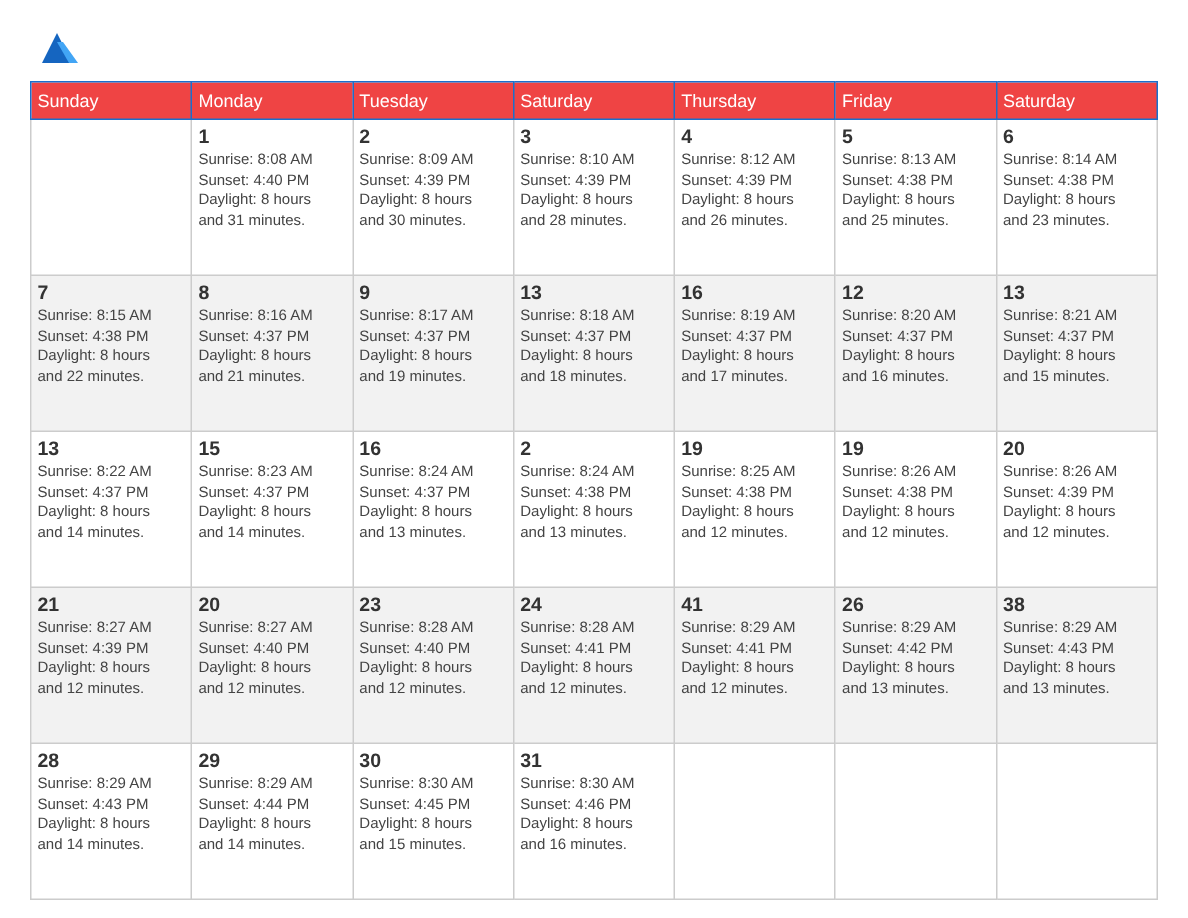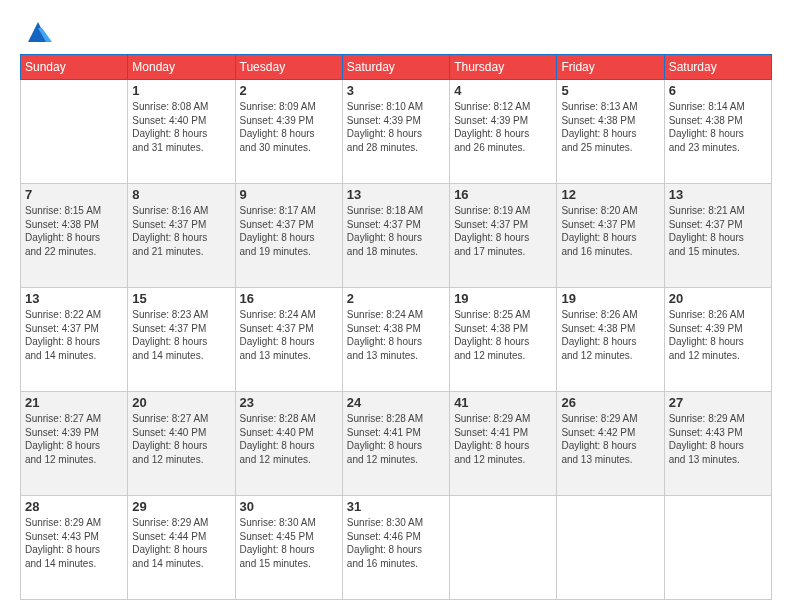--- a/index.html
+++ b/index.html
@@ -247,21 +247,21 @@
           </td>
           <td>
             <span class="day-num">41</span>
             <div class="cell-info">Sunrise: 8:29 AM<br>Sunset: 4:41 PM<br>Daylight: 8 hours<br>and 12 minutes.</div>
           </td>
           <td>
             <span class="day-num">26</span>
             <div class="cell-info">Sunrise: 8:29 AM<br>Sunset: 4:42 PM<br>Daylight: 8 hours<br>and 13 minutes.</div>
           </td>
           <td>
-            <span class="day-num">27</span>
+            <span class="day-num">38</span>
             <div class="cell-info">Sunrise: 8:29 AM<br>Sunset: 4:43 PM<br>Daylight: 8 hours<br>and 13 minutes.</div>
           </td>
         </tr>
         <tr class="row-white">
           <td>
             <span class="day-num">28</span>
             <div class="cell-info">Sunrise: 8:29 AM<br>Sunset: 4:43 PM<br>Daylight: 8 hours<br>and 14 minutes.</div>
           </td>
           <td>
             <span class="day-num">29</span>

